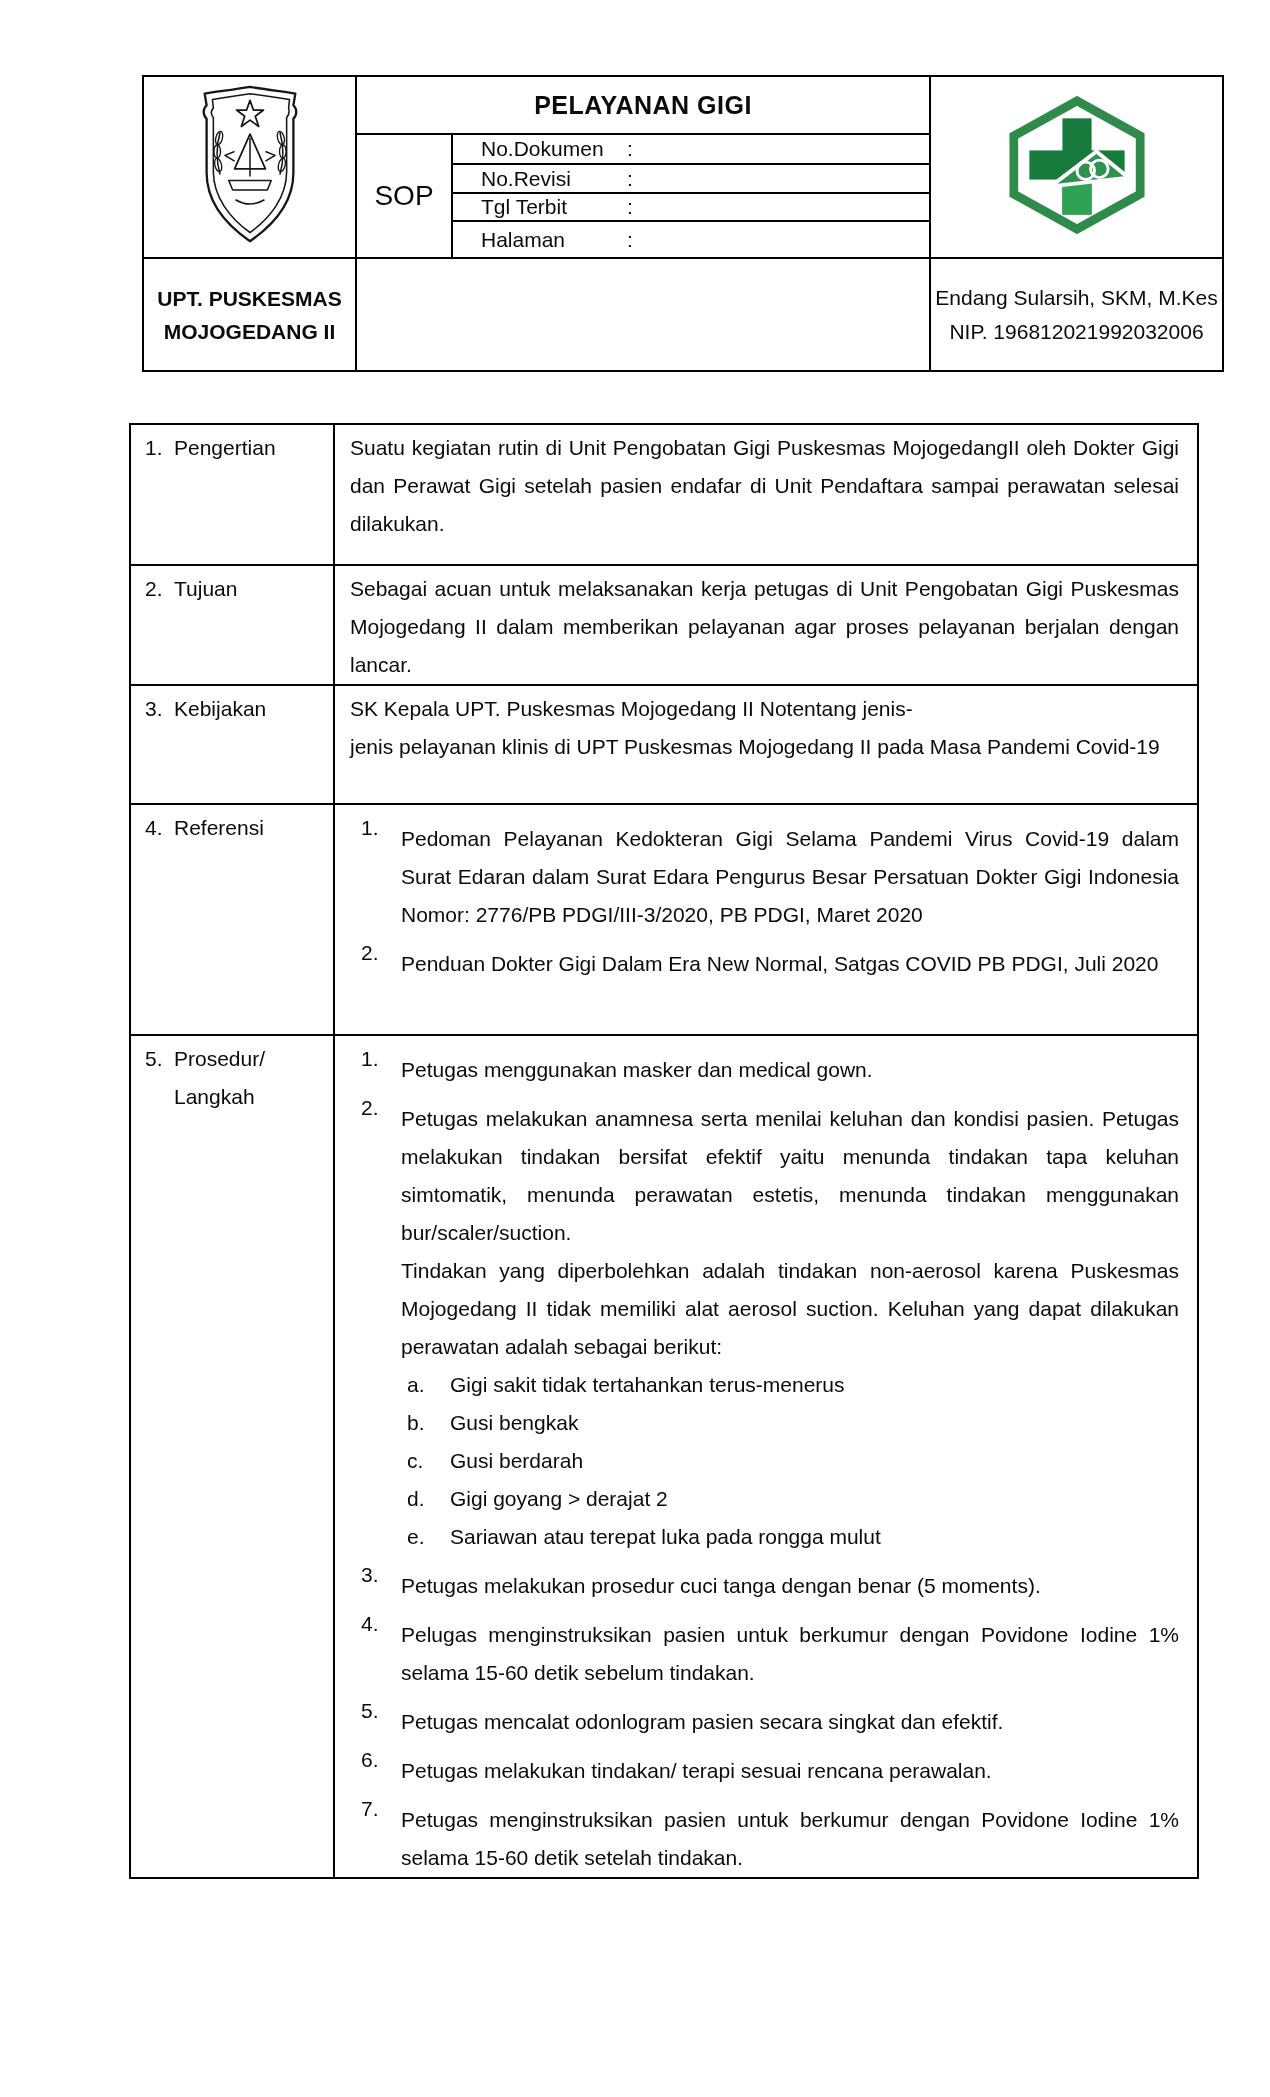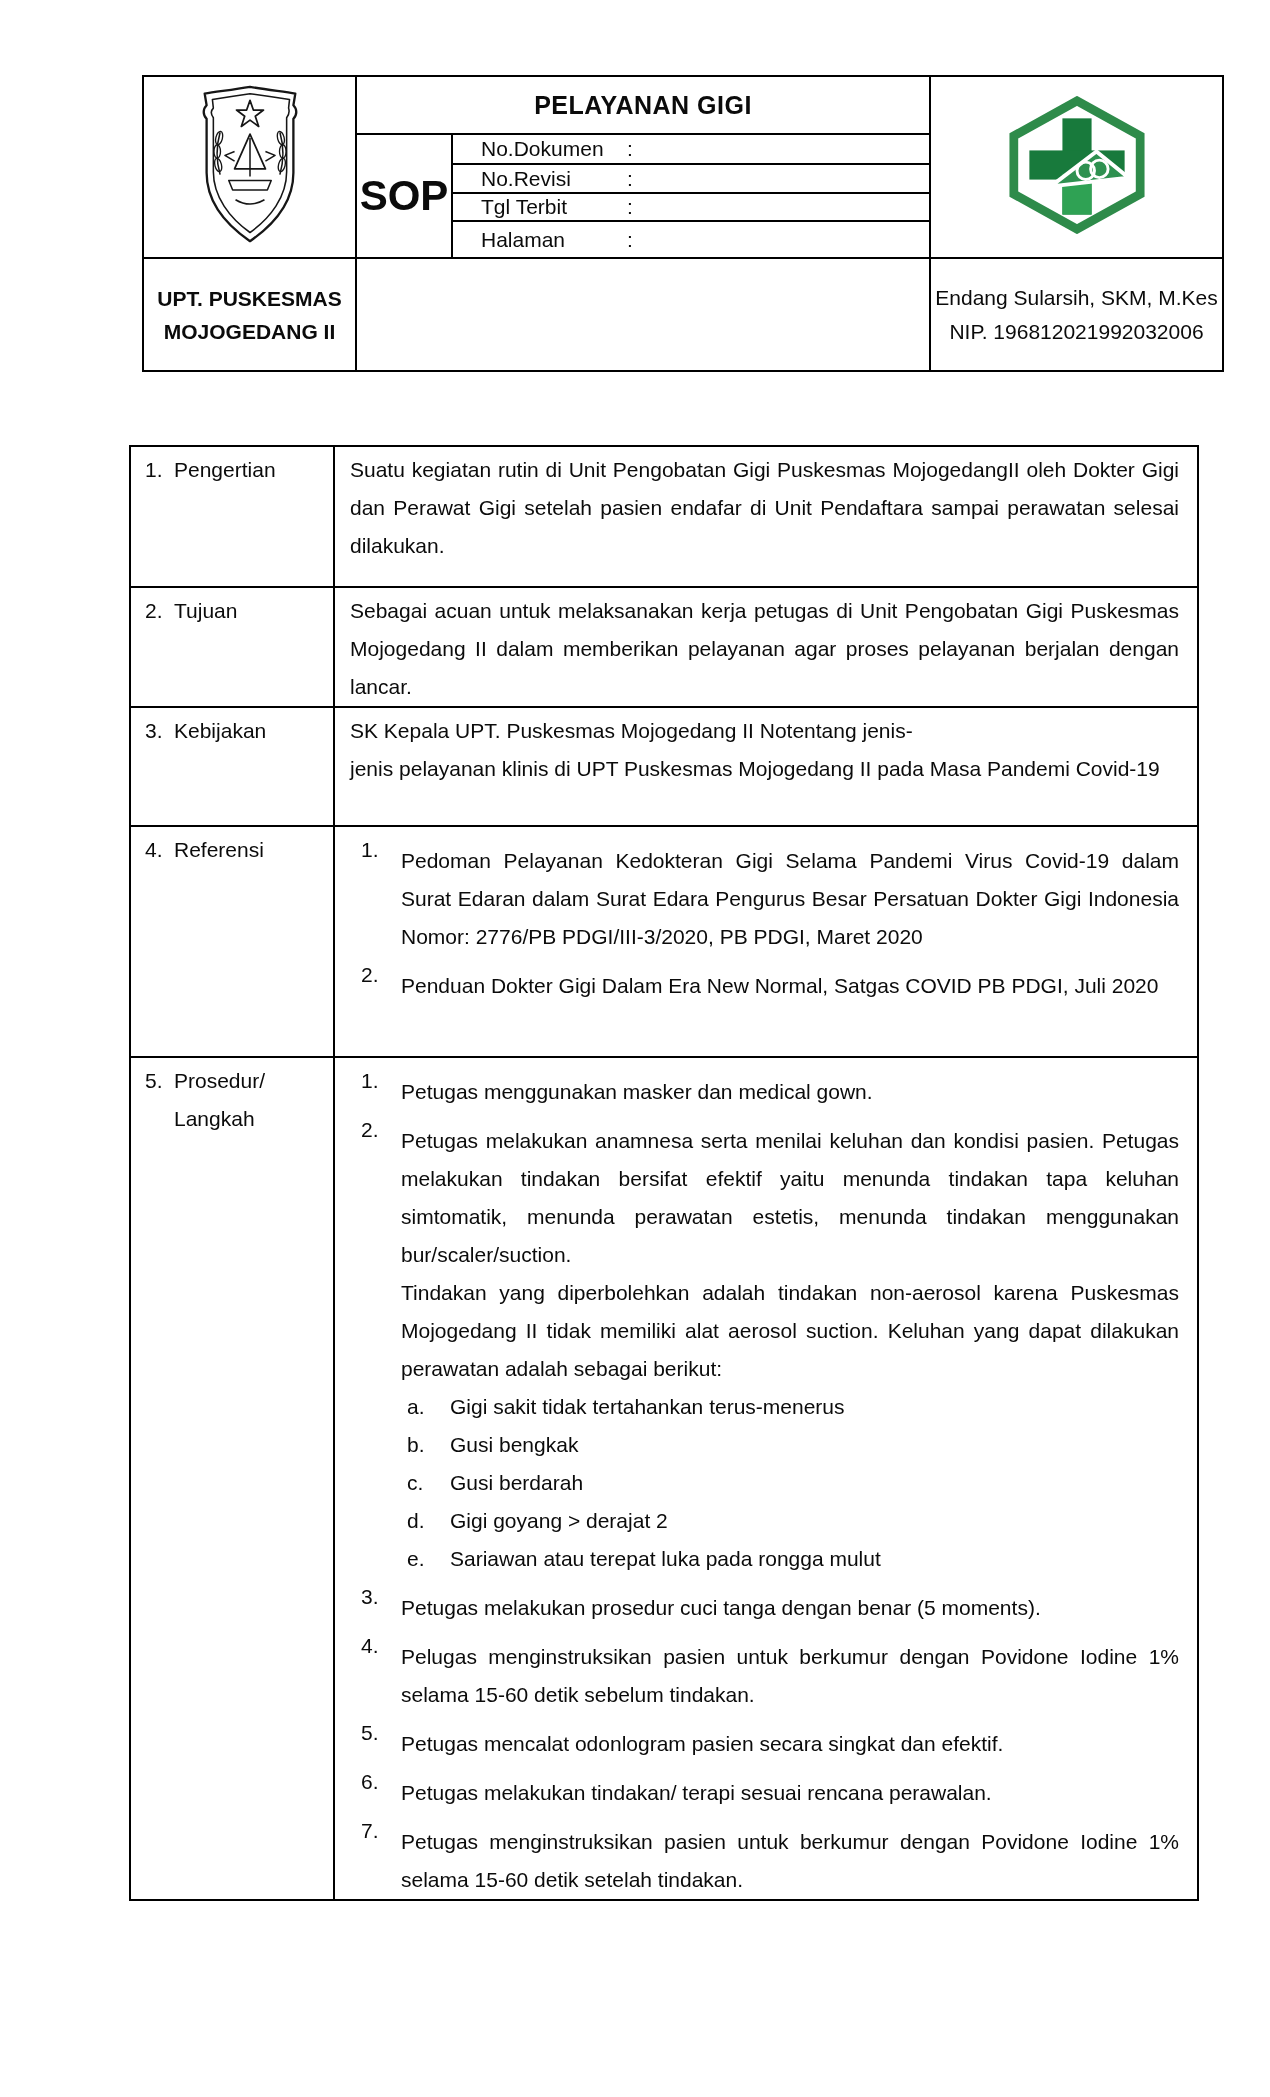--- a/index.html
+++ b/index.html
@@ -8,28 +8,28 @@
     font-family:"Liberation Sans", sans-serif;color:#0b0b0b;
   }
   table{border-collapse:collapse;table-layout:fixed;}
   td{padding:0;}
 
   
   .hdr{position:absolute;left:110px;top:75px;width:1080px;margin-left:32px;}
   .hdr td{border:2px solid #000;vertical-align:middle;}
   .logo-cell{text-align:center;vertical-align:middle;}
   .title-cell{text-align:center;font-weight:bold;font-size:25px;letter-spacing:.5px;}
-  .sop-cell{text-align:center;font-weight:bold;font-size:42px;}
+  .sop-cell{text-align:center;font-weight:normal;font-size:28px;}
   .fld{font-size:21px;padding-left:28px;vertical-align:middle;}
   .fld .lbl{display:inline-block;width:146px;}
   .org-cell{text-align:center;font-weight:bold;font-size:21px;line-height:33px;}
   .name-cell{text-align:center;font-size:21px;line-height:34px;}
 
   
-  .main{position:absolute;left:129px;top:445px;width:1068px;padding-left:40px;}
+  .main{position:absolute;left:129px;top:423px;width:1068px;padding-left:40px;}
   .main td{border:2px solid #000;vertical-align:top;font-size:21px;line-height:38px;}
   .label-cell{padding:4px 0 0 14px;}
   .sec-no{display:inline-block;width:29px;}
   .label2{margin-left:29px;}
   .value-cell{padding:4px 18px 0 15px;}
   .just{text-align:justify;}
   .flex-line{display:flex;justify-content:flex-start;}
   .li{display:flex;margin-left:11px;}
   .li-no{flex:0 0 40px;}
   .li-body{flex:1 1 auto;margin-top:11px;}

